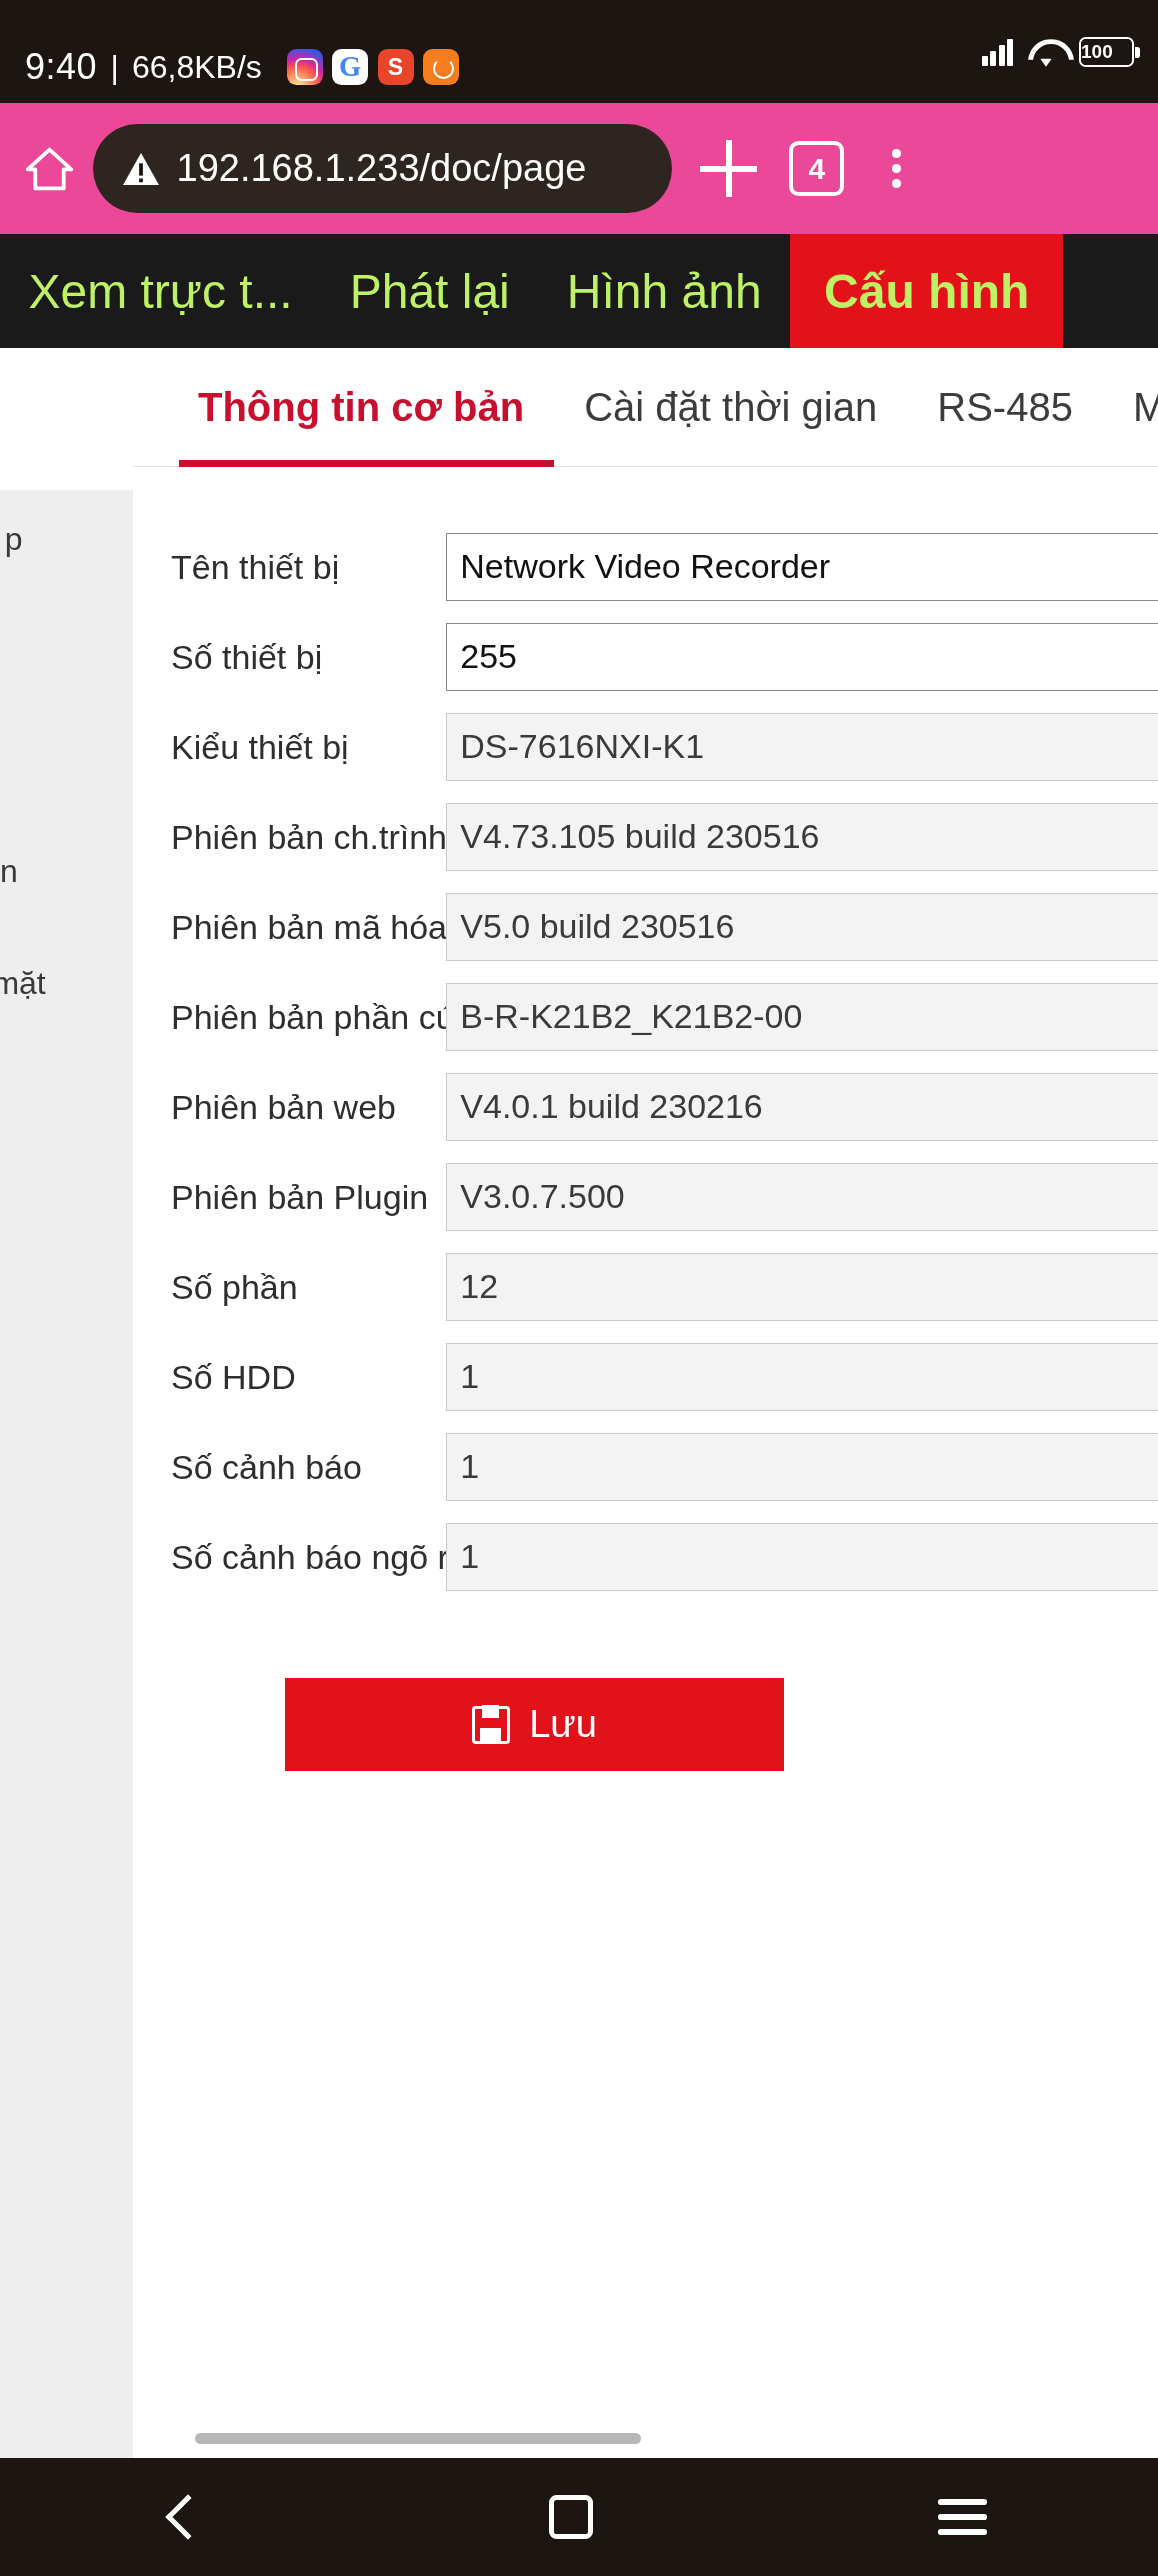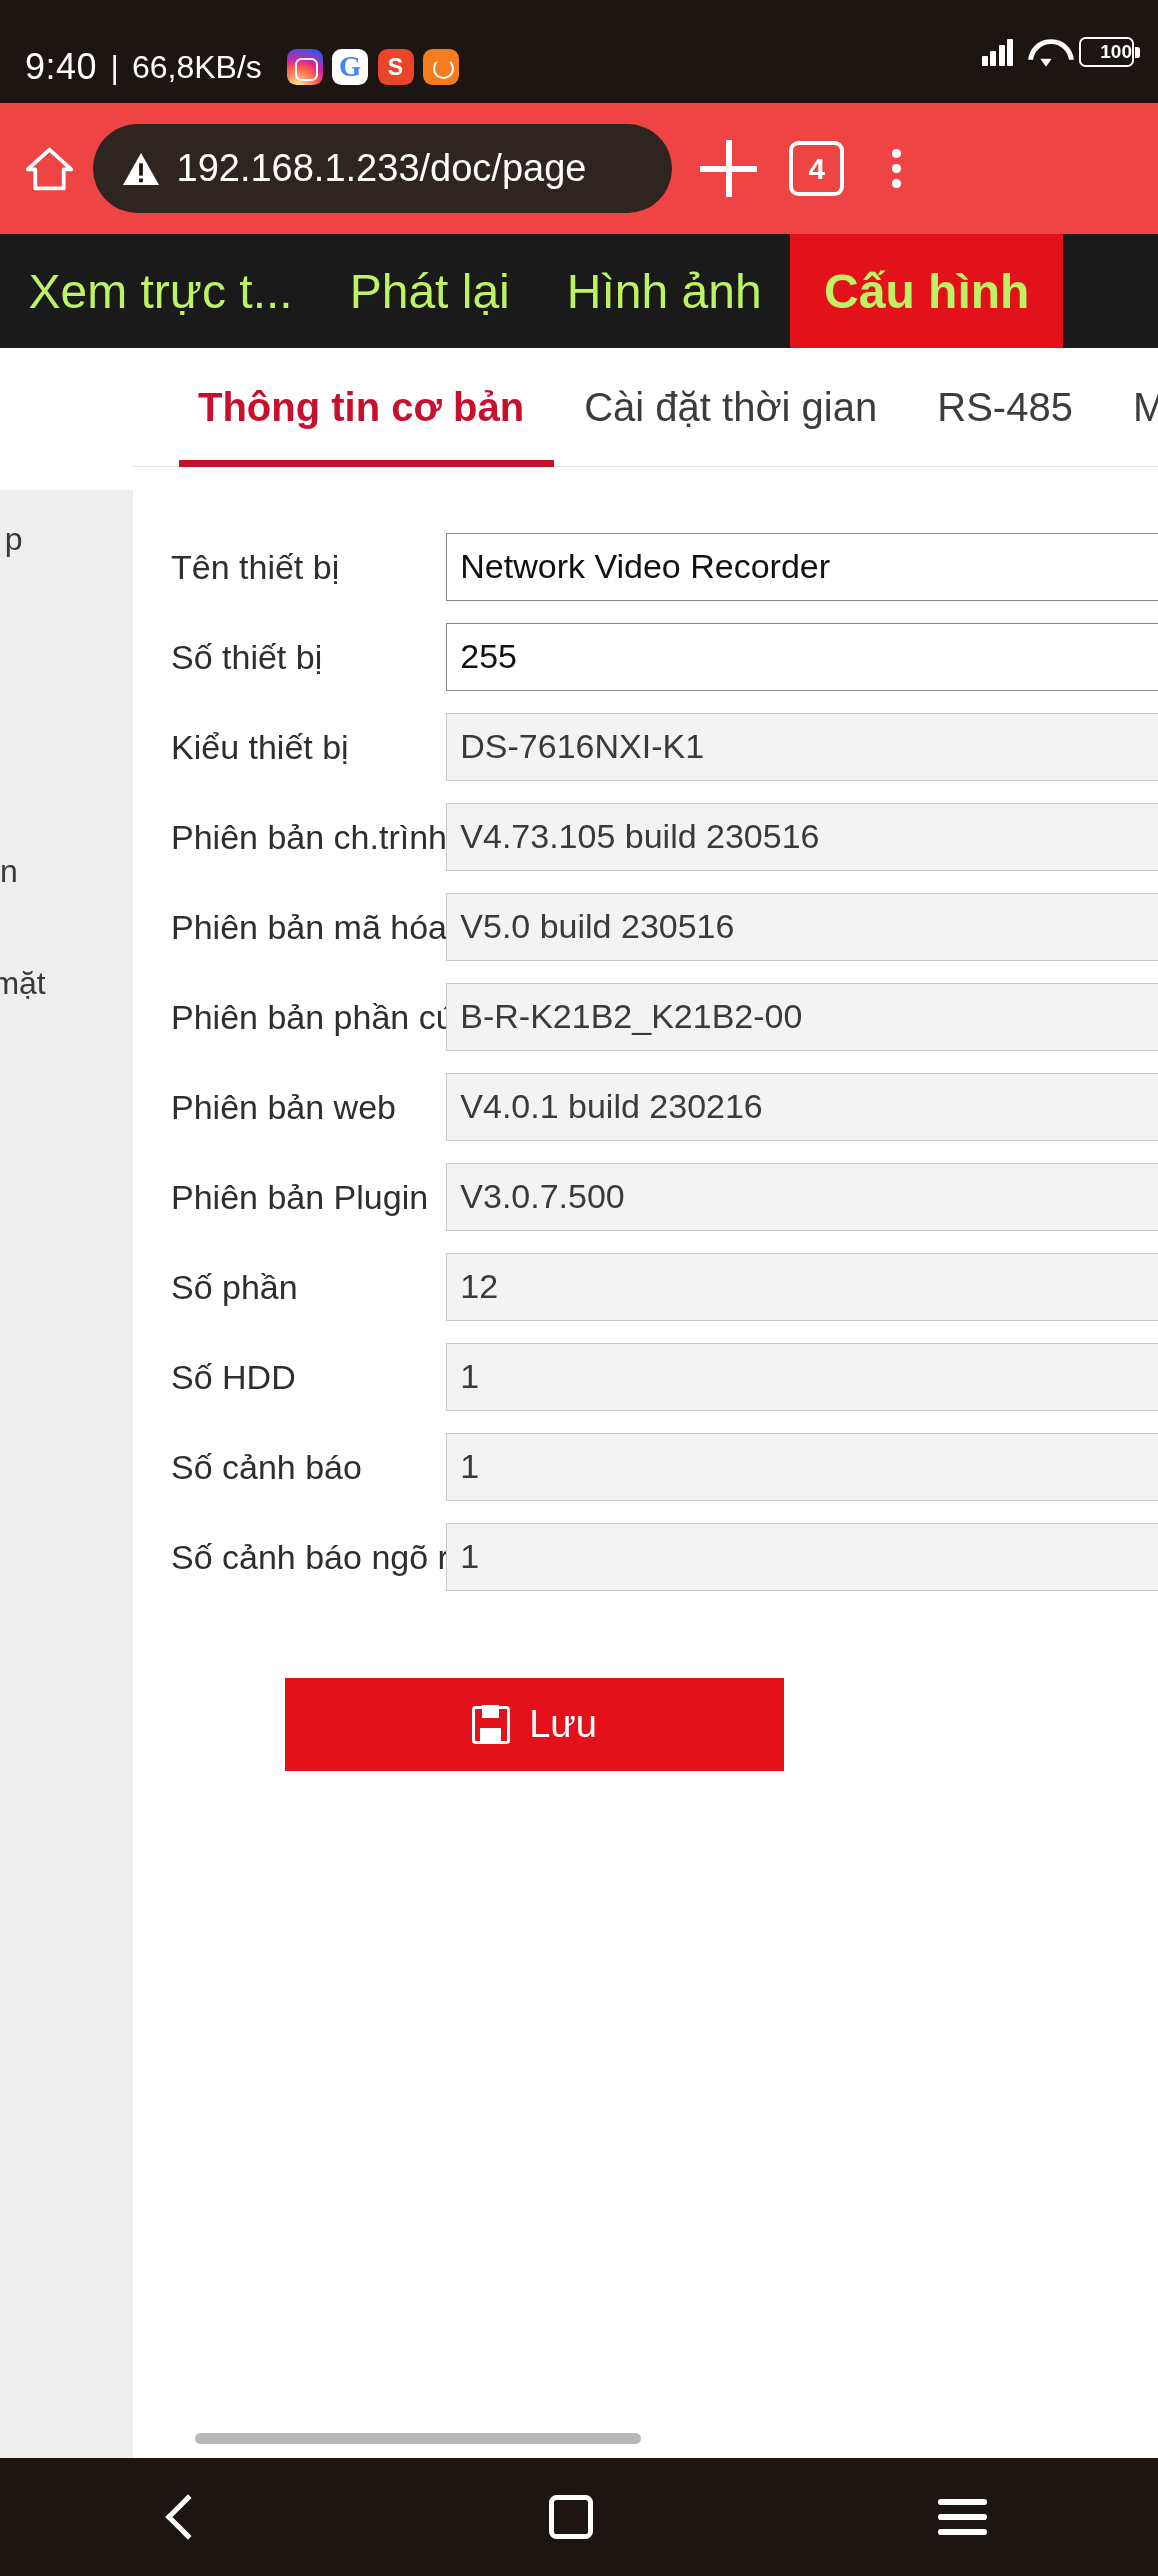--- a/index.html
+++ b/index.html
@@ -129,21 +129,21 @@
     border-radius: 50% 50% 50% 50%;
     clip-path: polygon(50% 100%, 0 30%, 100% 30%);
   }
   .battery {
     width: 55px; height: 30px;
     border: 2.8px solid #ffffff;
     border-radius: 6.6px;
     position: relative;
     display: flex;
     align-items: center;
-    justify-content: flex-end;
+    justify-content: flex-start;
   }
   .battery:after {
     content: "";
     position: absolute;
     right: -7.6px; top: 8.5px;
     width: 4.7px; height: 11.4px;
     background: #ffffff;
     border-radius: 0 2.8px 2.8px 0;
   }
   .battery span {
@@ -151,21 +151,21 @@
     font-size: 19px;
     font-weight: bold;
   }
 
   
   .browser-bar {
     position: absolute;
     top: 103px; left: 0;
     width: 1159px;
     height: 131px;
-    background: #ef4444;
+    background: #ec4899;
     display: flex;
     align-items: center;
     padding: 0 23px;
     gap: 17px;
   }
   .home-icon {
     width: 53px; height: 53px;
     position: relative;
     flex-shrink: 0;
   }

